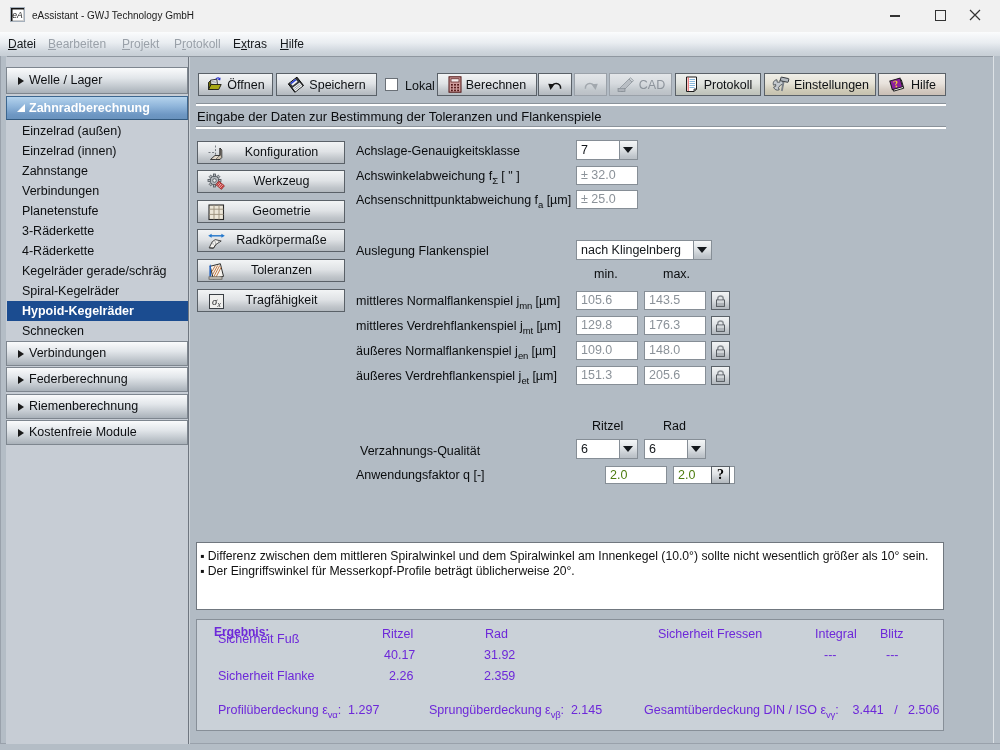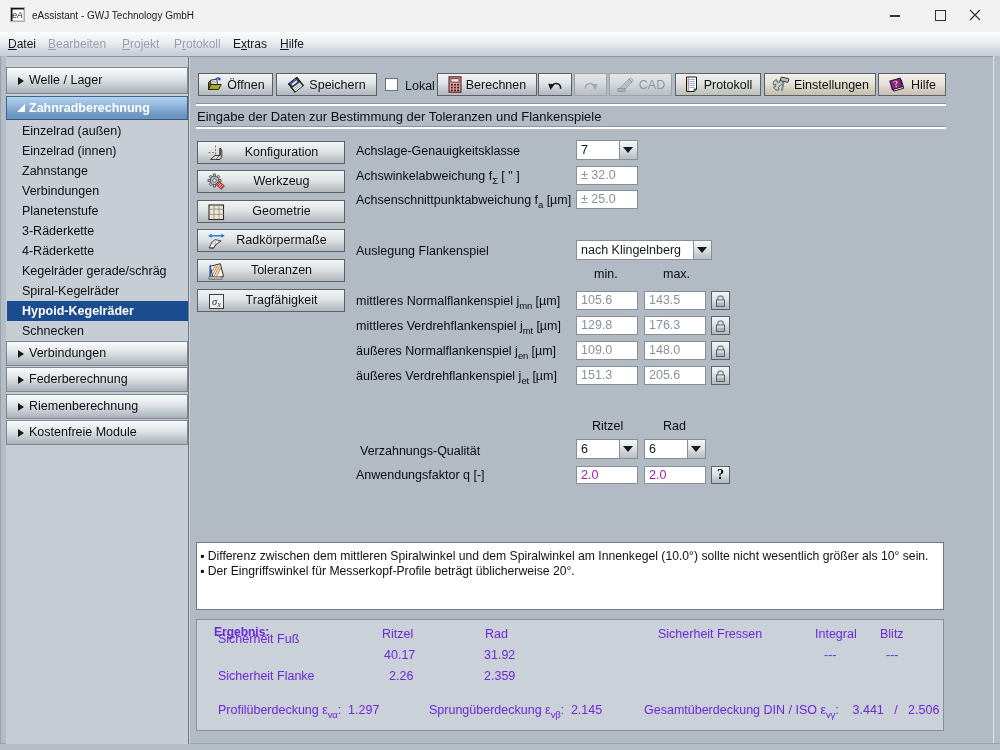--- a/index.html
+++ b/index.html
@@ -48,21 +48,21 @@
 .ridge{left:196px;width:750px;height:2px;border-top:1px solid #8a929a;background:#fff;}
 .navbtn{left:197px;width:148px;height:23px;box-sizing:border-box;border:1px solid #5a6168;
   background:linear-gradient(#f2f4f5, #e0e3e6 45%, #c0c5ca 80%, #b3b9bf);
   font-size:12.5px;color:#0e1114;text-align:center;line-height:21px;padding-left:21px;}
 .navbtn svg{position:absolute;left:9px;top:2px;}
 .lbl{font-size:12.5px;color:#0a0c0e;white-space:nowrap;}
 sub{font-size:9.5px;line-height:0;letter-spacing:-0.2px;}
 .fld{box-sizing:border-box;background:#fff;border:1px solid #868e96;
   font-size:12.5px;padding:0 0 0 4px;white-space:nowrap;overflow:hidden;}
 .gray{color:#8b9299;}
-.black{color:#a21caf;}
+.black{color:#4d7c0f;margin-left:29px;}
 .combo{box-sizing:border-box;background:#fff;border:1px solid #868e96;}
 .cbtn{position:absolute;right:0;top:0;bottom:0;width:17px;border-left:1px solid #868e96;
   background:linear-gradient(#f4f6f7, #dfe3e6 45%, #c0c6cc 85%, #bac0c6);}
 .carr{position:absolute;left:3px;top:6px;width:0;height:0;
   border-left:5.5px solid transparent;border-right:5.5px solid transparent;border-top:6.5px solid #14181c;}
 .cval{position:absolute;left:4px;top:0;font-size:12.5px;color:#14181c;}
 .sqbtn{box-sizing:border-box;border:1px solid #5a6168;
   background:linear-gradient(#f2f4f5, #e0e3e6 45%, #c0c5ca 80%, #b3b9bf);
   display:flex;align-items:center;justify-content:center;}
 #notes{left:196px;top:542px;width:748px;height:68px;box-sizing:border-box;background:#fff;

